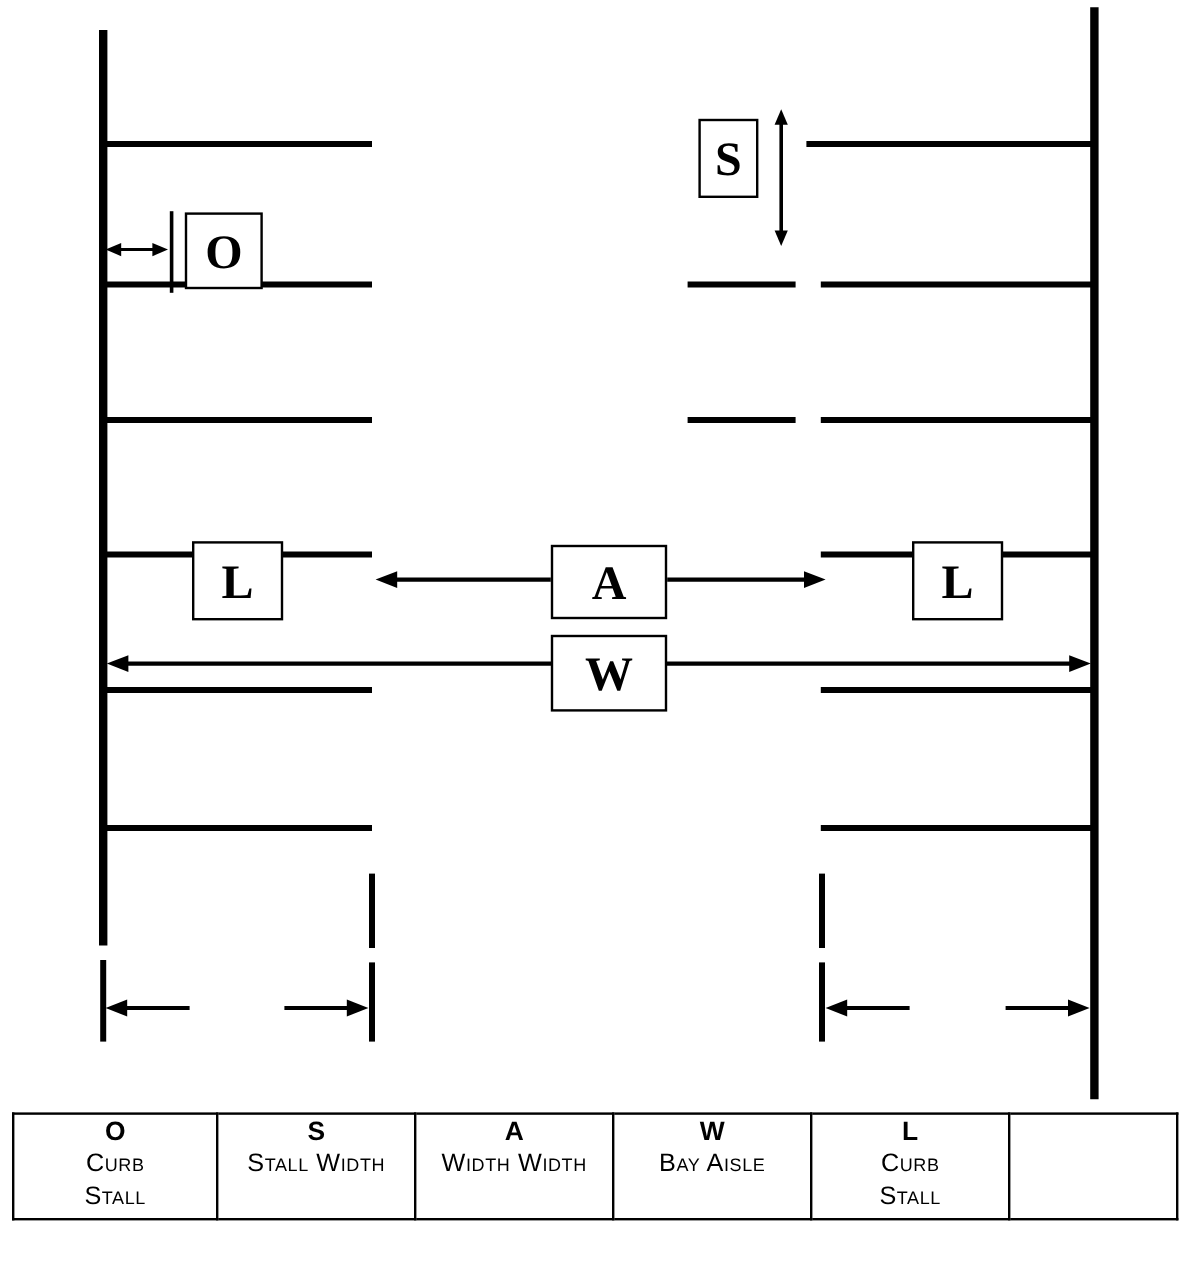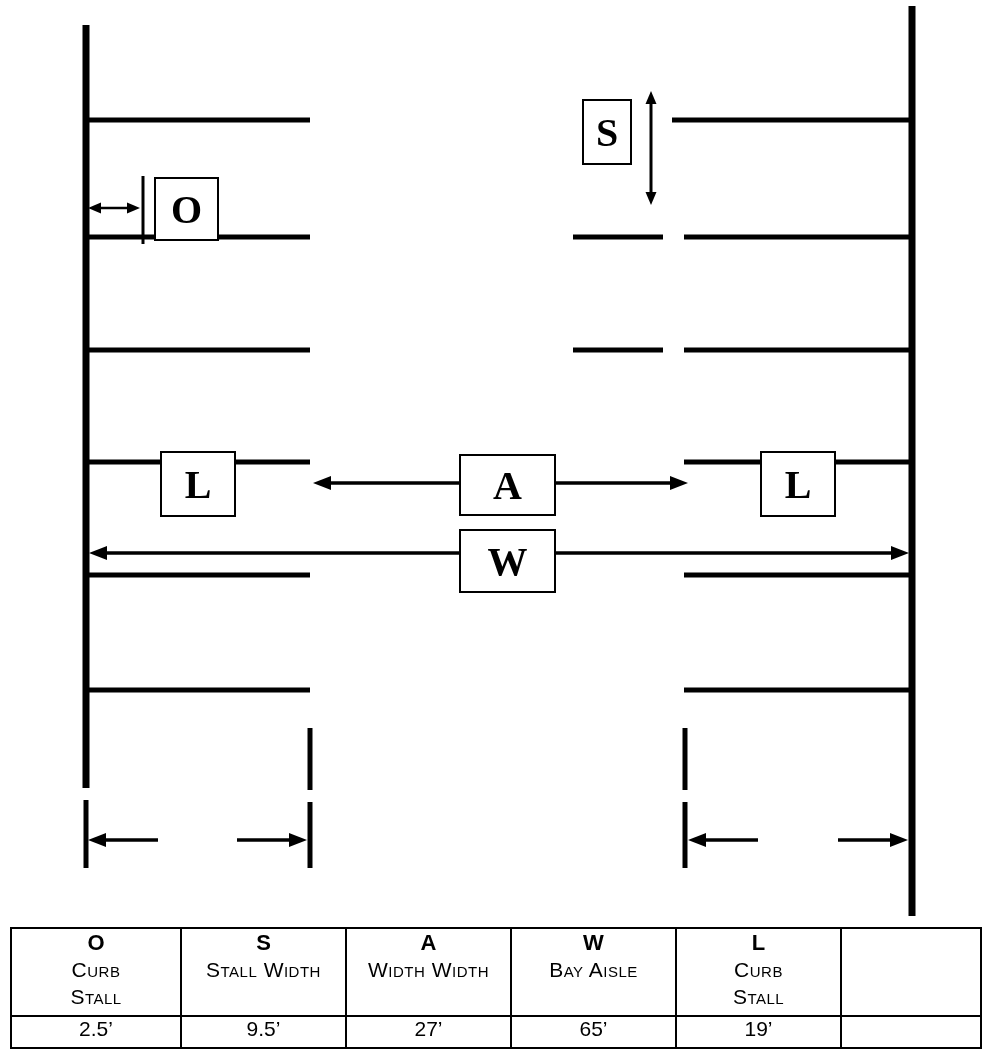--- a/index.html
+++ b/index.html
@@ -173,24 +173,16 @@
           <div class="sym">L</div>
           <div class="nm">Curb</div>
           <div class="nm">Stall</div>
         </td>
         <td class="hdr">
           <div class="sym"></div>
           <div class="nm"></div>
           <div class="nm"></div>
         </td>
       </tr>
-      <tr>
-        <td class="val">2.5’</td>
-        <td class="val">9.5’</td>
-        <td class="val">27’</td>
-        <td class="val">65’</td>
-        <td class="val">19’</td>
-        <td class="val"></td>
-      </tr>
     </tbody>
   </table>
 
 </div>
 
 </body></html>

